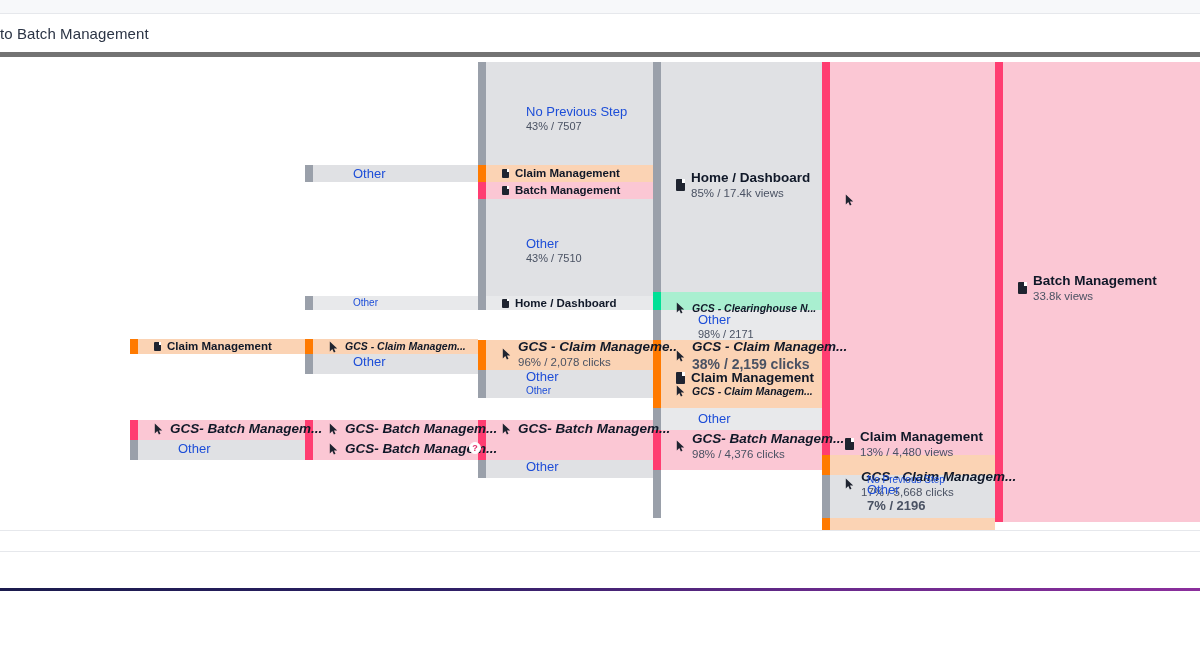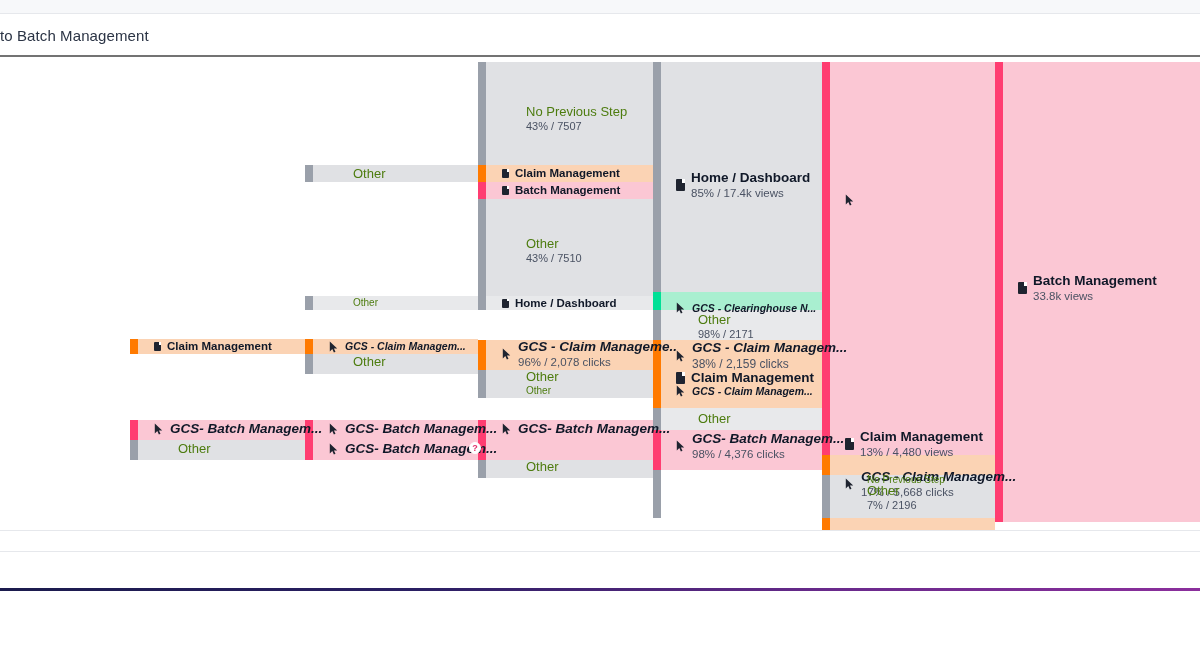--- a/index.html
+++ b/index.html
@@ -8,39 +8,39 @@
     font-family: "Liberation Sans", sans-serif;
     background:#ffffff;
     -webkit-font-smoothing: antialiased;
   }
   .app { position:relative; width:1200px; height:650px; background:#fff; }
 
   
   .top-strip { position:absolute; left:0; top:0; width:1200px; height:14px; background:#f7f8fa; border-bottom:1px solid #e6e8ec; }
   .header-bar {
     position:absolute; left:0; top:15px; width:1200px; height:42px;
-    background:#ffffff; border-bottom:2px solid #737373;
+    background:#ffffff; border-bottom:5px solid #737373;
     display:flex; align-items:center;
   }
   .header-title { font-size:15px; color:#2b3445; letter-spacing:.1px; padding-left:0px; white-space:nowrap; }
 
   
   .sankey { position:absolute; left:0; top:58px; width:1200px; height:472px; background:#ffffff; overflow:hidden; }
 
   .flow { position:absolute; }
   .node-bar { position:absolute; }
 
   .lbl {
     position:absolute; display:flex; align-items:center; gap:6px;
     pointer-events:none; white-space:nowrap;
   }
   .lbl-col { display:flex; flex-direction:column; justify-content:center; line-height:1.22; }
   .t-title { font-weight:bold; color:#101828; }
   .t-sub   { color:#4a5263; font-weight:normal; }
-  .t-plain { color:#4d7c0f; font-weight:normal; }
+  .t-plain { color:#1d4ed8; font-weight:normal; }
   .ital { font-style:italic; }
 
   .glyph { display:inline-block; flex:0 0 auto; }
 
   
   .ic-page { position:relative; width:9px; height:12px; background:#1f2430; border-radius:1px; }
   .ic-page::after { content:""; position:absolute; right:0; top:0; width:3.5px; height:3.5px; background:#fff; }
   .ic-page-sm { width:7px; height:9px; }
   .ic-page-sm::after { width:2.5px; height:2.5px; }
 
@@ -123,21 +123,21 @@
       <div class="flow" style="left: 830px; top: 417px; width: 165px; height: 43px; background: rgb(224, 225, 228); z-index: 2;"></div>
       <div class="node-bar" style="left: 822px; top: 417px; width: 8px; height: 43px; background: rgb(154, 160, 170); z-index: 6;"></div>
       <div class="lbl" style="left: 867px; top: 416px; height: 12px; z-index: 20;">
         <div class="lbl-col">
           <div class="t-plain" style="font-size:10px;font-weight:normal;">No Previous Step</div>
         </div>
       </div>
       <div class="lbl" style="left: 867px; top: 424px; height: 32px; z-index: 20;">
         <div class="lbl-col">
           <div class="t-plain" style="font-size:13px;font-weight:normal;">Other</div>
-          <div class="t-sub" style="font-size:11px;font-style:normal;font-weight:normal;">7% / 2196</div>
+          <div class="t-sub" style="font-size:13px;font-style:normal;font-weight:bold;">7% / 2196</div>
         </div>
       </div>
       <div class="flow" style="left: 661px; top: 4px; width: 161px; height: 233px; background: rgb(224, 225, 228); z-index: 2;"></div>
       <div class="node-bar" style="left: 653px; top: 4px; width: 8px; height: 233px; background: rgb(154, 160, 170); z-index: 6;"></div>
       <div class="lbl" style="left: 676px; top: 110px; height: 34px; z-index: 20;">
         <span class="glyph ic-page"></span>
         <div class="lbl-col">
           <div class="t-title" style="font-size:13.5px;font-weight:bold;">Home / Dashboard</div>
           <div class="t-sub" style="font-size:11.5px;font-style:normal;font-weight:normal;">85% / 17.4k views</div>
         </div>
@@ -165,21 +165,21 @@
       <div class="flow" style="left: 661px; top: 282px; width: 161px; height: 68px; background: rgb(251, 211, 180); z-index: 2;"></div>
       <div class="node-bar" style="left: 653px; top: 282px; width: 8px; height: 68px; background: rgb(255, 122, 0); z-index: 6;"></div>
       <div class="lbl" style="left: 676px; top: 281px; height: 34px; z-index: 20;">
         <span class="glyph">
           <svg class="ic-click" viewBox="0 0 10 12" xmlns="http://www.w3.org/2000/svg">
             <path d="M0.8 0.4 L0.8 10.4 L3.3 8.0 L4.9 11.4 L6.5 10.7 L4.9 7.4 L8.2 7.4 Z" fill="#1f2430"></path>
           </svg>
         </span>
         <div class="lbl-col">
           <div class="t-title ital" style="font-size:13.5px;font-weight:bold;">GCS - Claim Managem...</div>
-          <div class="t-sub" style="font-size:12px;font-style:normal;font-weight:normal;">38% / 2,159 clicks</div>
+          <div class="t-sub" style="font-size:14px;font-style:normal;font-weight:bold;">38% / 2,159 clicks</div>
         </div>
       </div>
       <div class="lbl" style="left: 676px; top: 310px; height: 20px; z-index: 20;">
         <span class="glyph ic-page"></span>
         <div class="lbl-col">
           <div class="t-title" style="font-size:13.5px;font-weight:bold;">Claim Management</div>
         </div>
       </div>
       <div class="lbl" style="left: 676px; top: 326px; height: 14px; z-index: 20;">
         <span class="glyph">

